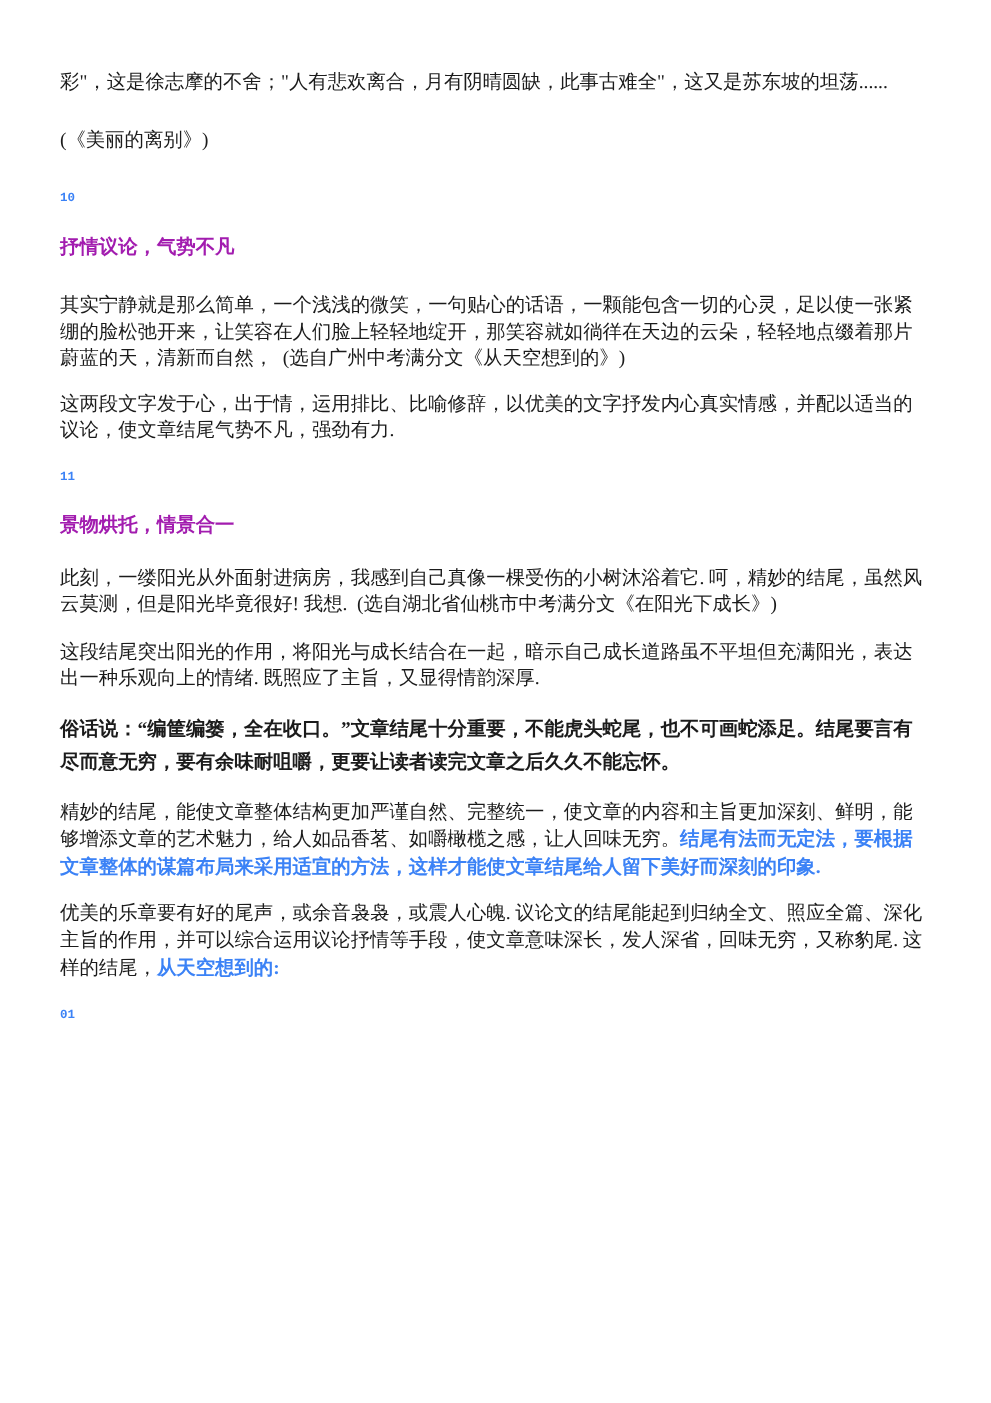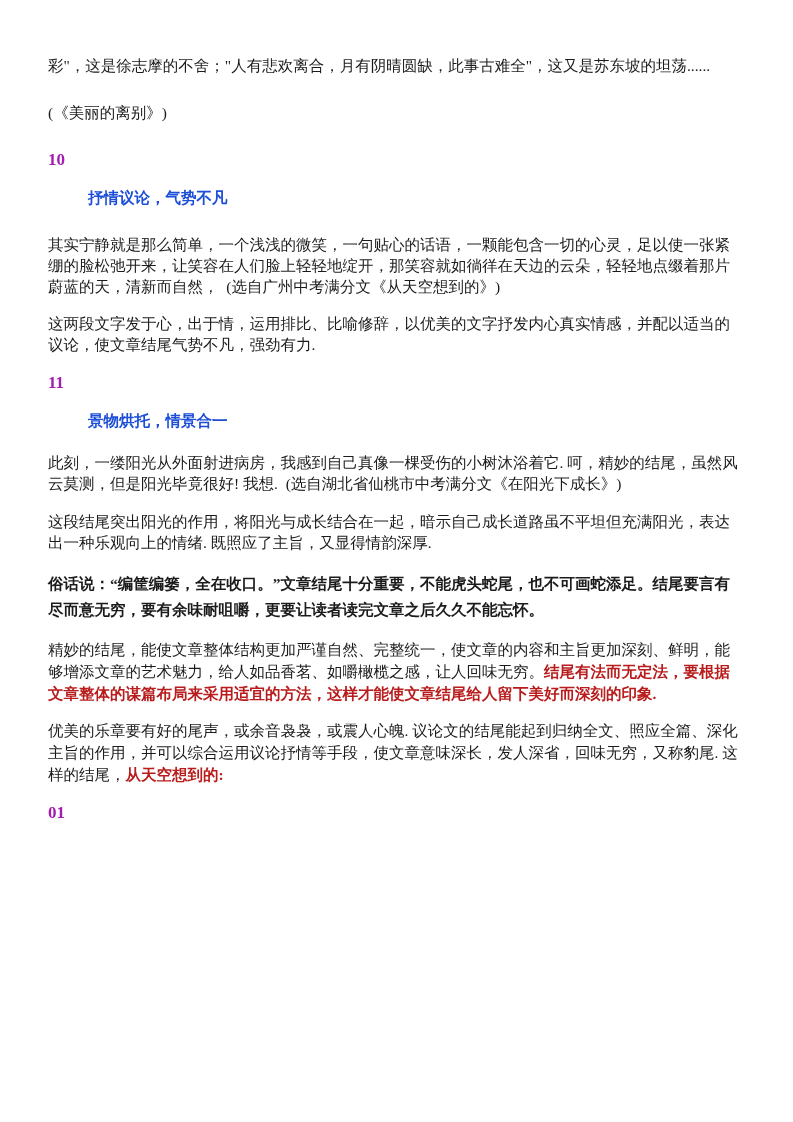--- a/index.html
+++ b/index.html
@@ -14,35 +14,34 @@
     font-family: "Liberation Serif", "DejaVu Serif", serif;
     font-size: 15.5px;
     overflow: hidden;
   }
   p, h2 { margin: 0; padding: 0; font-weight: normal; white-space: pre-wrap; }
   .para { line-height: 21px; text-align: left; }
   .para-wide { line-height: 47px; }
   .para-loose { line-height: 26px; font-weight: bold; }
   .para-med { line-height: 22px; }
   .num {
-    font-family: Liberation Serif, serif;
+    font-family: Liberation Mono, monospace;
     font-weight: bold;
-    font-size: 17px;
+    font-size: 10px;
     line-height: 20px;
-    color: #a21caf;
+    color: #3b82f6;
   }
   .heading {
     font-family: "Liberation Sans", "DejaVu Sans", sans-serif;
     font-weight: bold;
     font-size: 15.5px;
     line-height: 20px;
-    color: #1d4ed8;
-    margin-left: 40px;
+    color: #a21caf;
   }
-  .bold-run { font-weight: bold; color: #b91c1c; }
+  .bold-run { font-weight: bold; color: #3b82f6; }
   
   .mb0  { margin-bottom: 0; }
   .mb14 { margin-bottom: 14px; }
   .mb15 { margin-bottom: 15px; }
   .mb16 { margin-bottom: 16px; }
   .mb17 { margin-bottom: 17px; }
   .mb18 { margin-bottom: 18px; }
   .mb20 { margin-bottom: 20px; }
   .mb21 { margin-bottom: 21px; }
   .mb26 { margin-bottom: 26px; }

